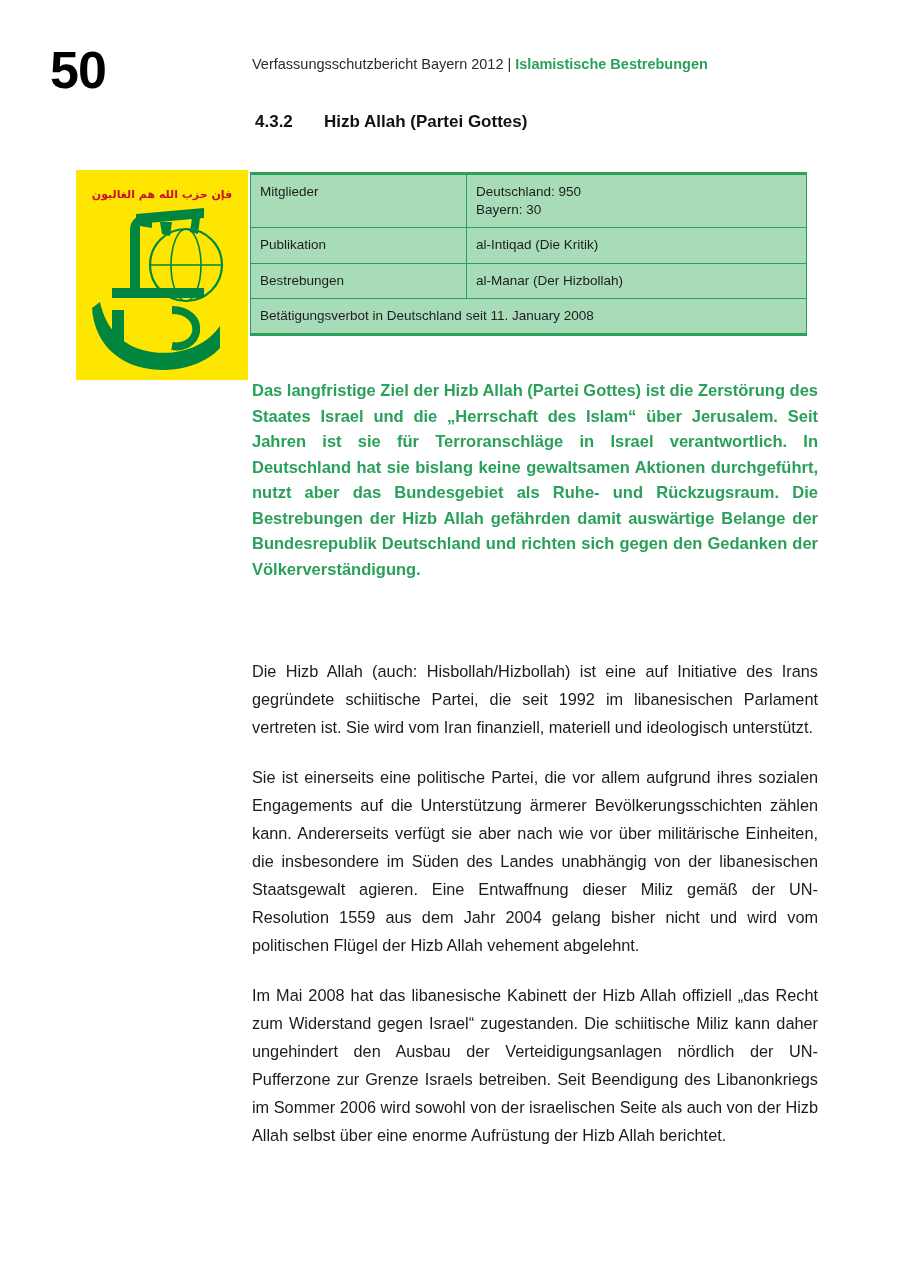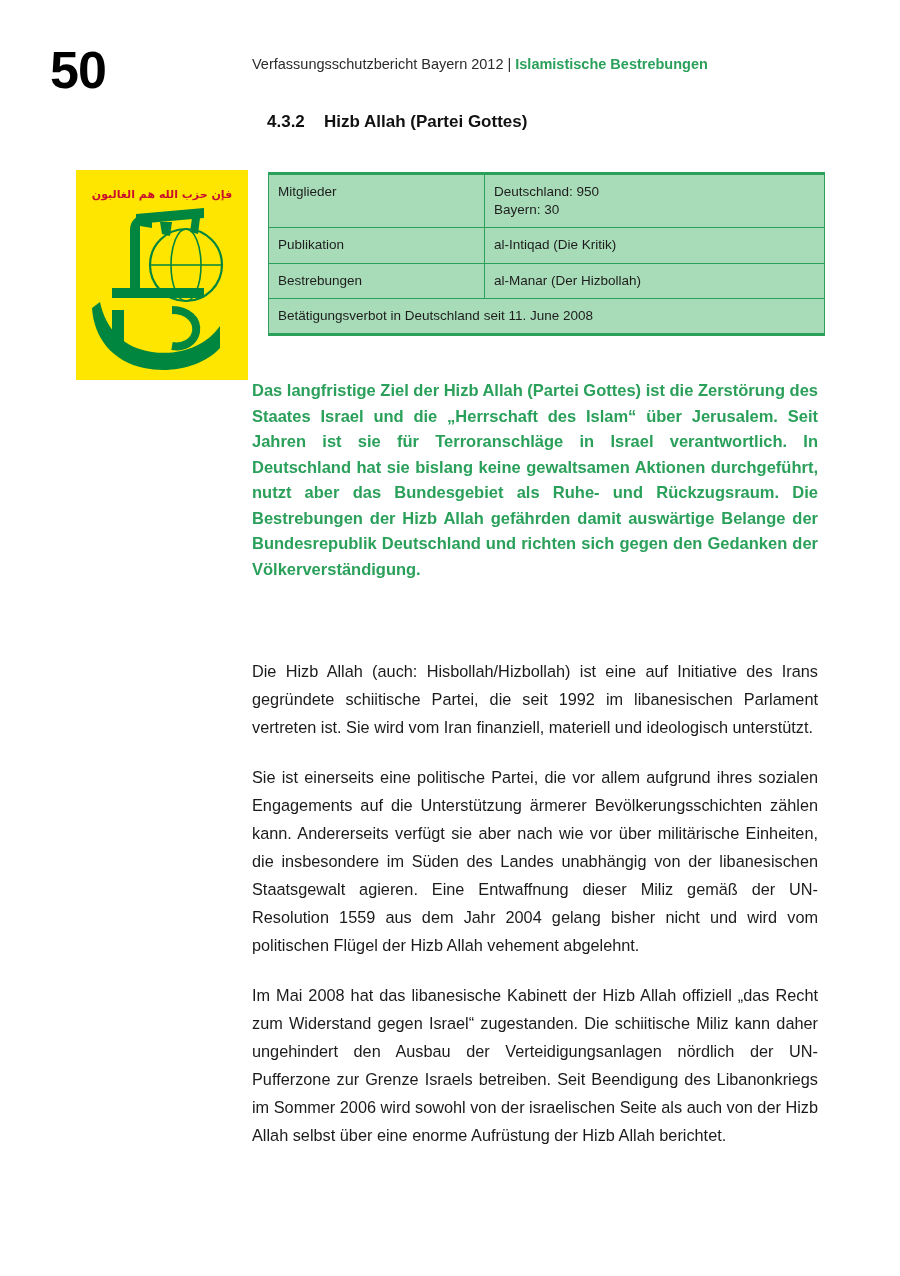--- a/index.html
+++ b/index.html
@@ -47,21 +47,21 @@
   }
   .header-line .topic {
     color: #2aa05a;
     font-weight: bold;
     text-align: right;
   }
 
   
   .section-number {
     position: absolute;
-    left: 267px;
+    left: 255px;
     top: 112px;
     font-size: 17px;
     font-weight: bold;
     color: #111111;
   }
   .section-title {
     position: absolute;
     left: 324px;
     top: 112px;
     font-size: 17px;
@@ -79,21 +79,21 @@
     background: #ffe600;
     overflow: hidden;
   }
   .emblem svg {
     display: block;
   }
 
   
   .fact-table {
     position: absolute;
-    left: 268px;
+    left: 250px;
     top: 172px;
     width: 557px;
     border-collapse: collapse;
     font-size: 13.5px;
     color: #1d1d1d;
   }
   .fact-table td {
     border: 1px solid #2aa05a;
     padding: 8px 10px 8px 9px;
     background: #a8dcb8;
@@ -188,21 +188,21 @@
       </tr>
       <tr>
         <td class="label">Publikation</td>
         <td>al-Intiqad (Die Kritik)</td>
       </tr>
       <tr>
         <td class="label">Bestrebungen</td>
         <td>al-Manar (Der Hizbollah)</td>
       </tr>
       <tr class="last">
-        <td colspan="2">Betätigungsverbot in Deutschland seit 11. June 2008</td>
+        <td colspan="2">Betätigungsverbot in Deutschland seit 11. January 2008</td>
       </tr>
     </tbody>
   </table>
 
   <div class="lead">Das langfristige Ziel der Hizb Allah (Partei Gottes) ist die Zerstörung des Staates Israel und die „Herrschaft des Islam“ über Jerusalem. Seit Jahren ist sie für Terroranschläge in Israel verantwortlich. In Deutschland hat sie bislang keine gewaltsamen Aktionen durchgeführt, nutzt aber das Bundesgebiet als Ruhe- und Rückzugsraum. Die Bestrebungen der Hizb Allah gefährden damit auswärtige Belange der Bundesrepublik Deutschland und richten sich gegen den Gedanken der Völkerverständigung.</div>
 
   <div class="body">
     <p>Die Hizb Allah (auch: Hisbollah/Hizbollah) ist eine auf Initiative des Irans gegründete schiitische Partei, die seit 1992 im libanesischen Parlament vertreten ist. Sie wird vom Iran finanziell, materiell und ideologisch unterstützt.</p>
     <p>Sie ist einerseits eine politische Partei, die vor allem aufgrund ihres sozialen Engagements auf die Unterstützung ärmerer Bevölkerungsschichten zählen kann. Andererseits verfügt sie aber nach wie vor über militärische Einheiten, die insbesondere im Süden des Landes unabhängig von der libanesischen Staatsgewalt agieren. Eine Entwaffnung dieser Miliz gemäß der UN-Resolution 1559 aus dem Jahr 2004 gelang bisher nicht und wird vom politischen Flügel der Hizb Allah vehement abgelehnt.</p>
     <p>Im Mai 2008 hat das libanesische Kabinett der Hizb Allah offiziell „das Recht zum Widerstand gegen Israel“ zugestanden. Die schiitische Miliz kann daher ungehindert den Ausbau der Verteidigungsanlagen nördlich der UN-Pufferzone zur Grenze Israels betreiben. Seit Beendigung des Libanonkriegs im Sommer 2006 wird sowohl von der israelischen Seite als auch von der Hizb Allah selbst über eine enorme Aufrüstung der Hizb Allah berichtet.</p>

